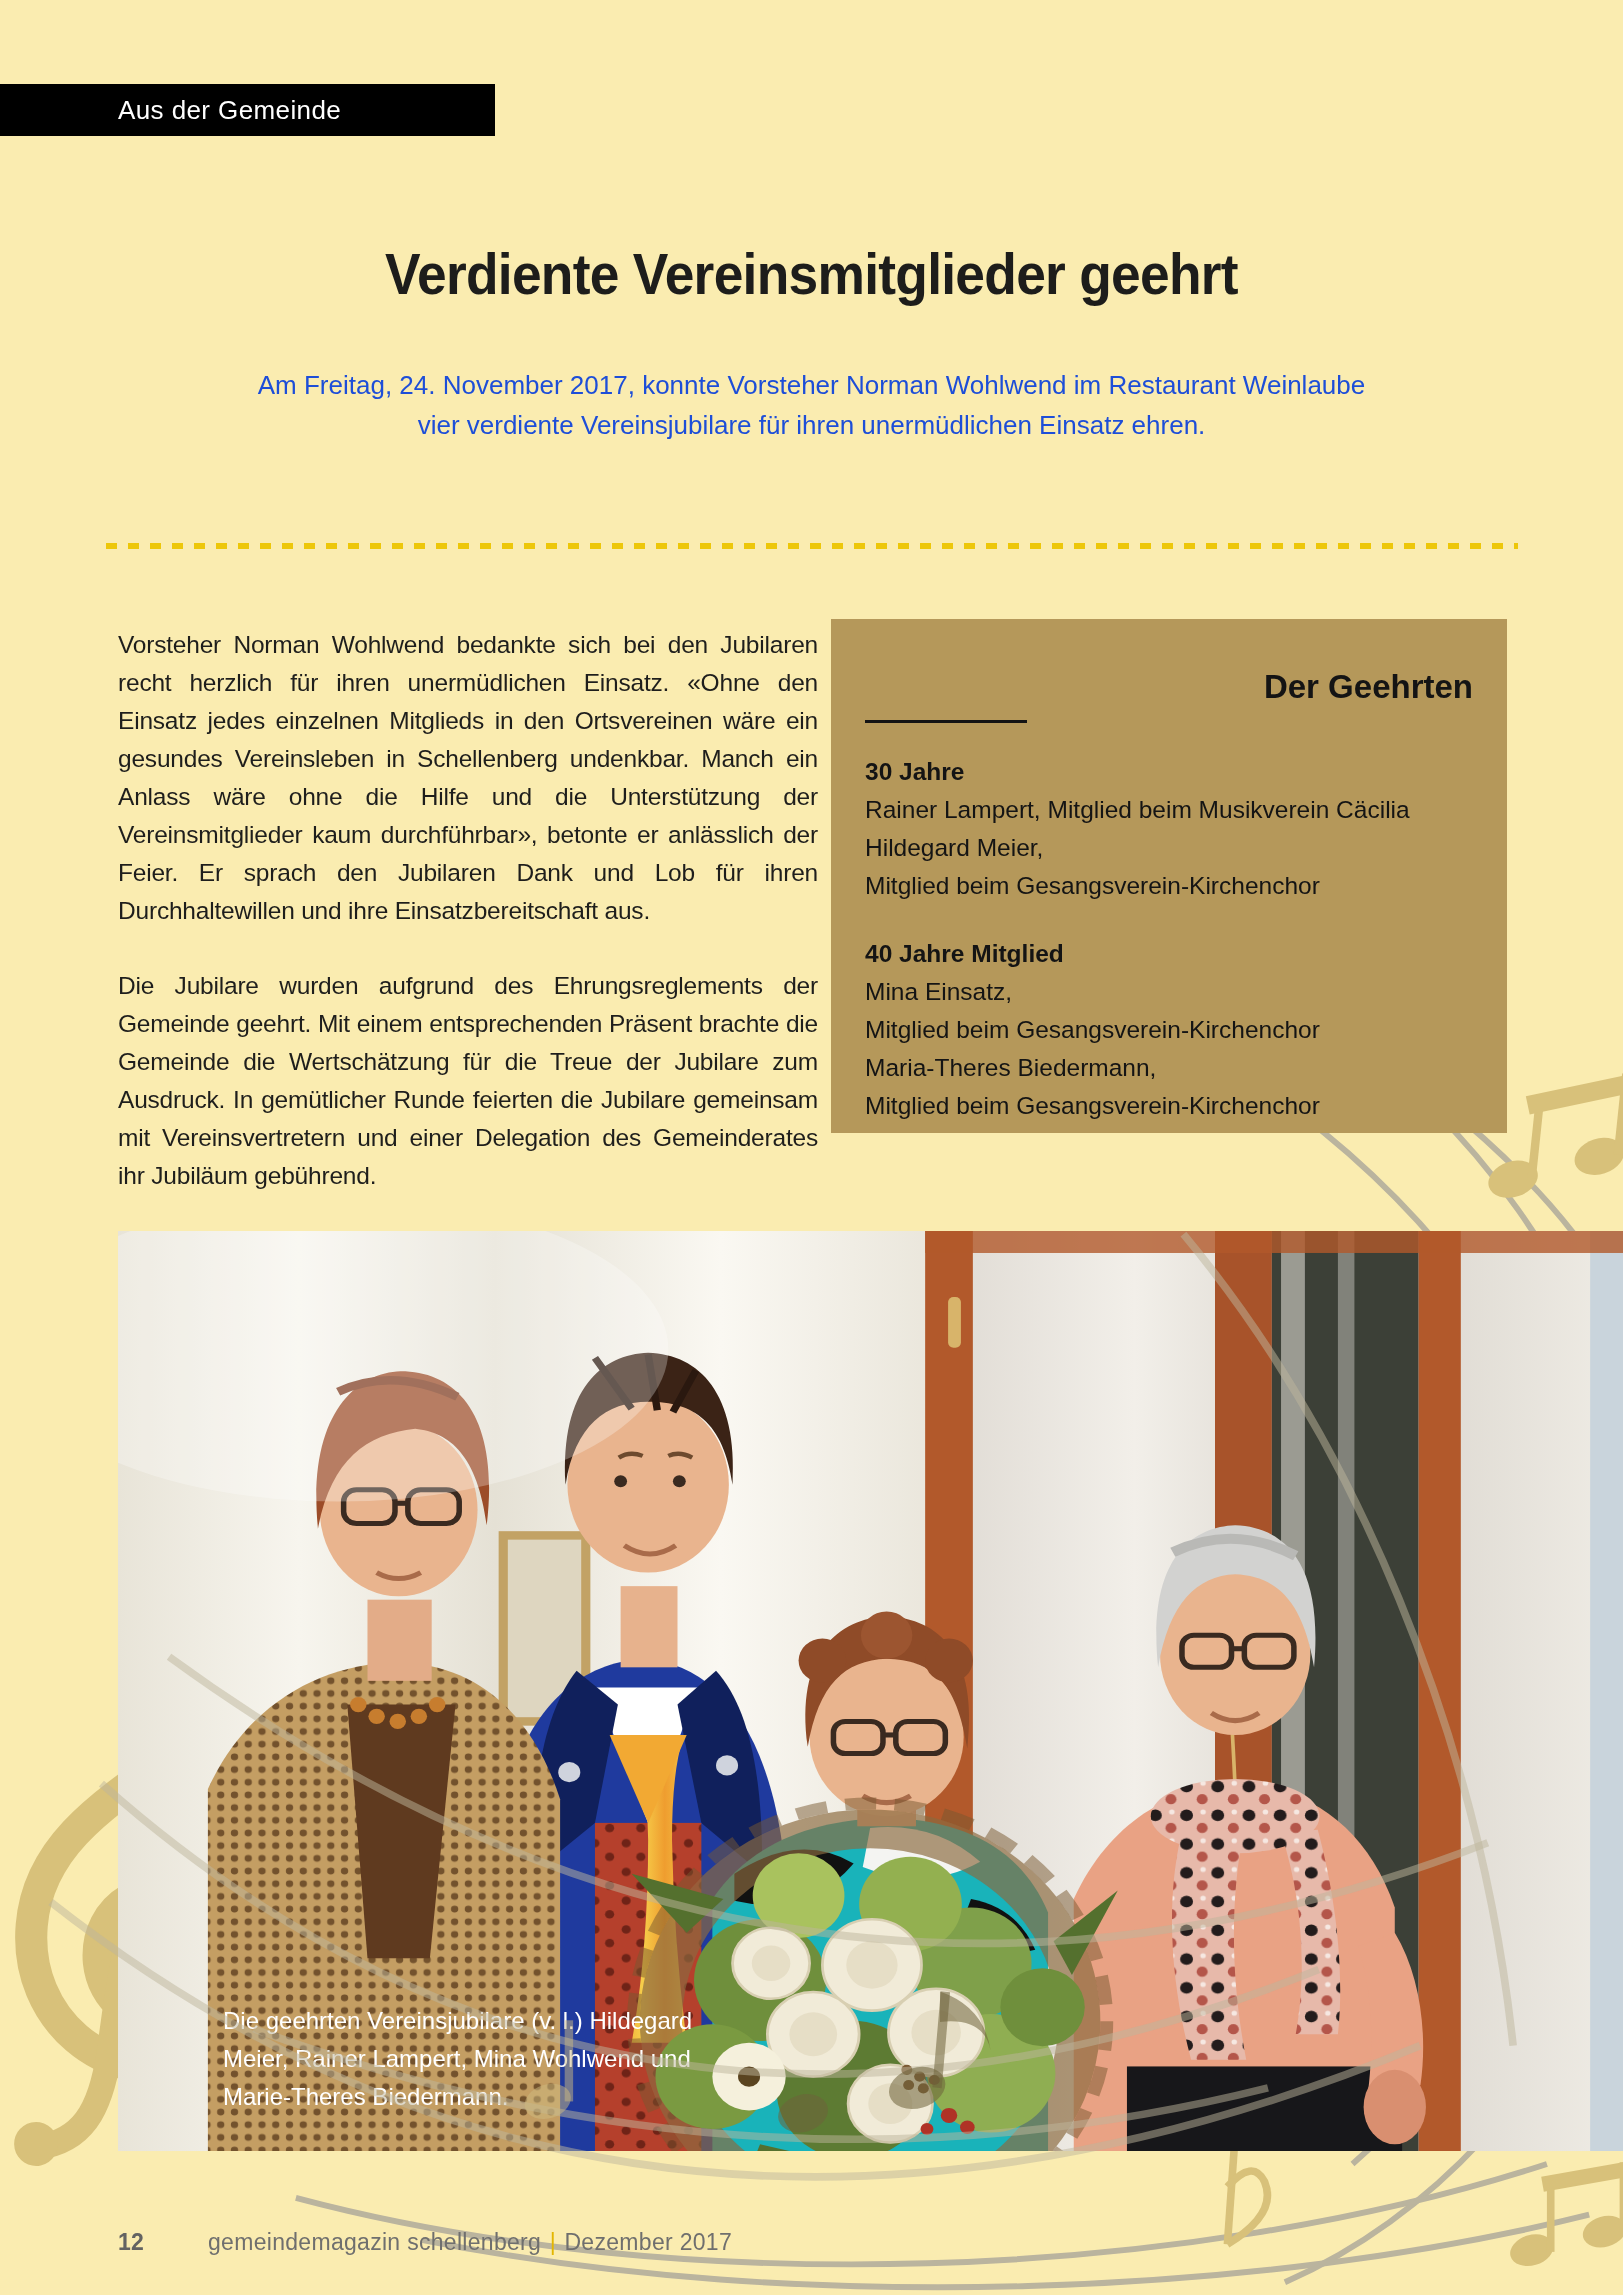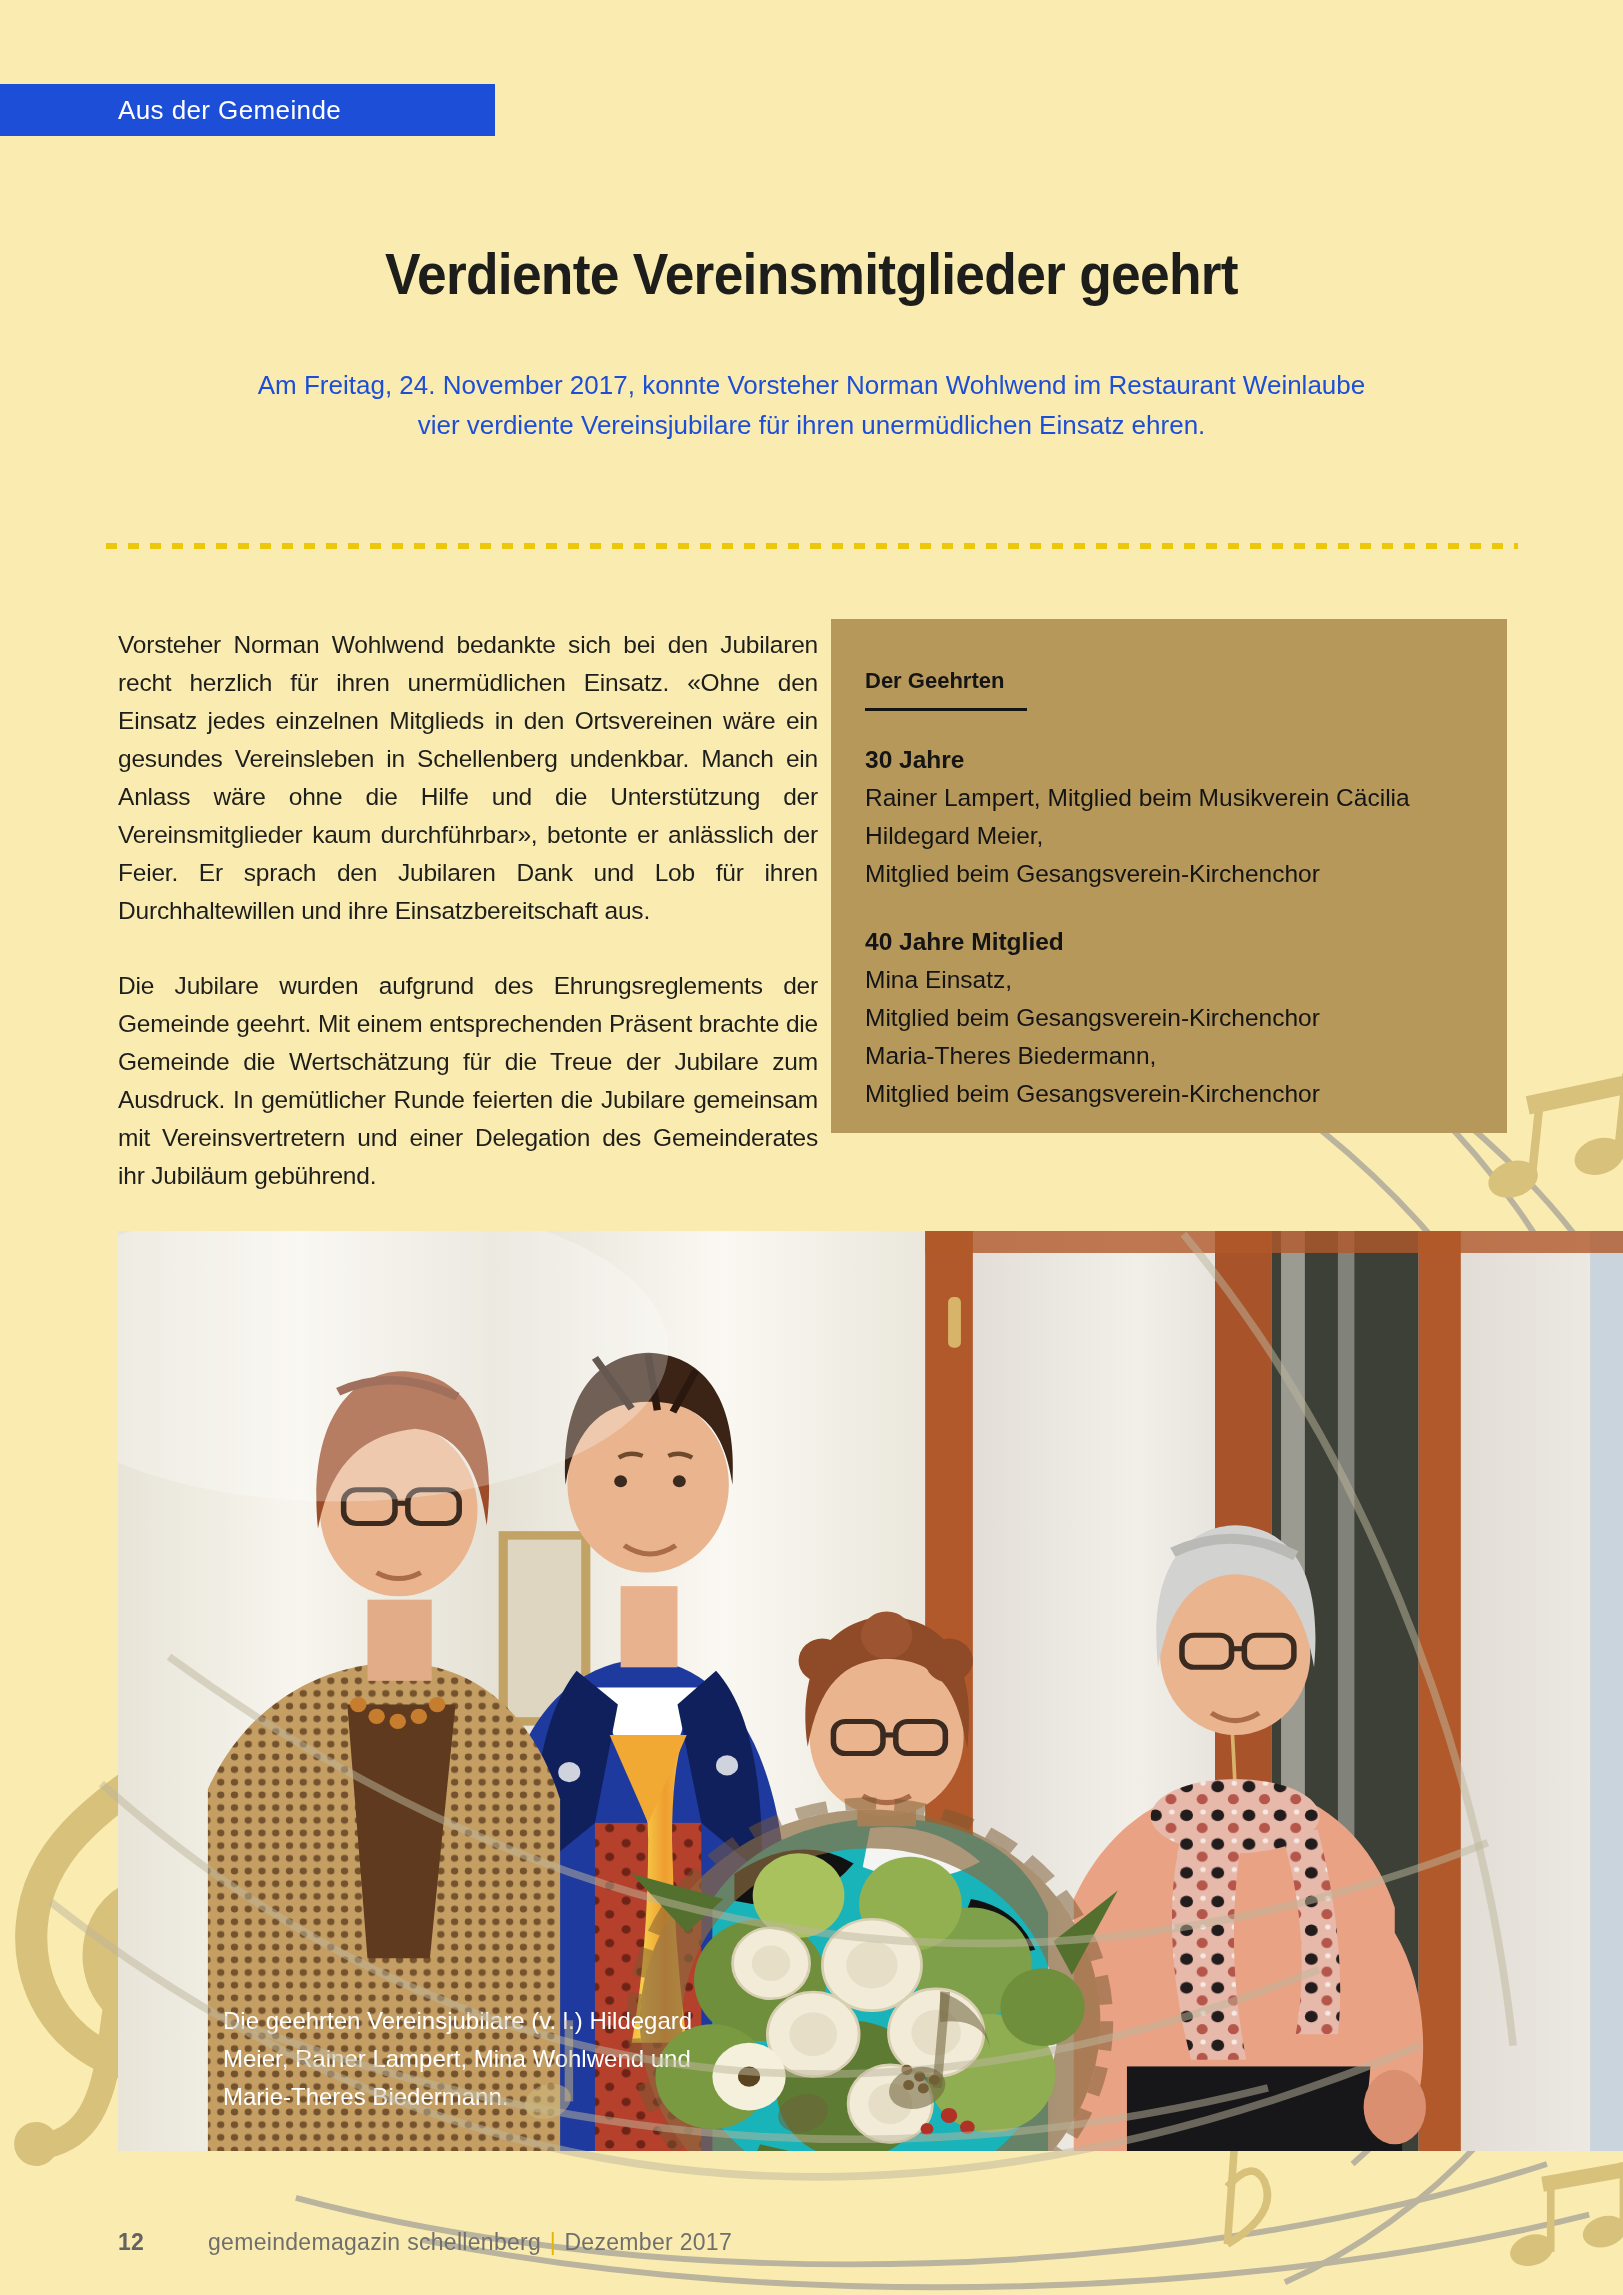--- a/index.html
+++ b/index.html
@@ -6,21 +6,21 @@
   body{width:1623px;height:2295px;overflow:hidden;
        font-family:"Liberation Sans",sans-serif;}
   .page{position:relative;width:1623px;height:2295px;background:#FAECB0;overflow:hidden;}
 
   
   .deco-under,.deco-over{position:absolute;left:0;top:0;width:1623px;height:2295px;pointer-events:none;}
   .deco-under{z-index:1;}
   .deco-over{z-index:3;}
 
   
-  .band{position:absolute;left:0;top:84px;width:495px;height:52px;background:#1d4ed8;z-index:5;}
+  .band{position:absolute;left:0;top:84px;width:495px;height:52px;background:#000000;z-index:5;}
   .band-label{position:absolute;left:118px;top:0;line-height:52px;font-size:26px;color:#fff;letter-spacing:0.4px;}
 
   
   .title-wrap{position:absolute;left:0;top:240px;width:1623px;text-align:center;z-index:5;}
   .title{display:inline-block;font-size:58px;font-weight:700;color:#1d1d1b;letter-spacing:-0.8px;
          transform:scaleX(.92);transform-origin:50% 50%;white-space:nowrap;}
   .lead{position:absolute;left:0;top:365px;width:1623px;text-align:center;z-index:5;
         font-size:26px;line-height:40px;color:#1d4ed8;}
 
   
@@ -29,21 +29,21 @@
 
   
   .body-col{position:absolute;left:118px;top:626px;width:700px;z-index:5;
             font-size:24.5px;line-height:38px;letter-spacing:-0.2px;color:#1e1e1c;text-align:justify;}
   .body-col p{margin:0;}
   .body-col p + p{margin-top:37px;}
 
   
   .honor-box{position:absolute;left:831px;top:619px;width:676px;height:514px;background:#B5985A;
              box-sizing:border-box;padding:49px 34px 0 34px;z-index:5;color:#141414;}
-  .honor-title{font-size:22px;font-weight:700;}
+  .honor-title{font-size:33px;font-weight:700;text-align:right;}
   .honor-underline{width:162px;height:3.4px;background:#141414;margin-top:13.5px;}
   .honor-heading{font-size:24.5px;font-weight:700;margin-top:30px;line-height:38px;}
   .honor-line{font-size:24.5px;line-height:38px;}
 
   
   .photo{position:absolute;left:118px;top:1231px;width:1507px;height:920px;z-index:2;overflow:hidden;}
   .photo svg{display:block;width:100%;height:100%;}
   .caption{position:absolute;left:105px;top:771px;width:524px;z-index:4;
            font-size:24px;line-height:38px;color:#ffffff;}
 

